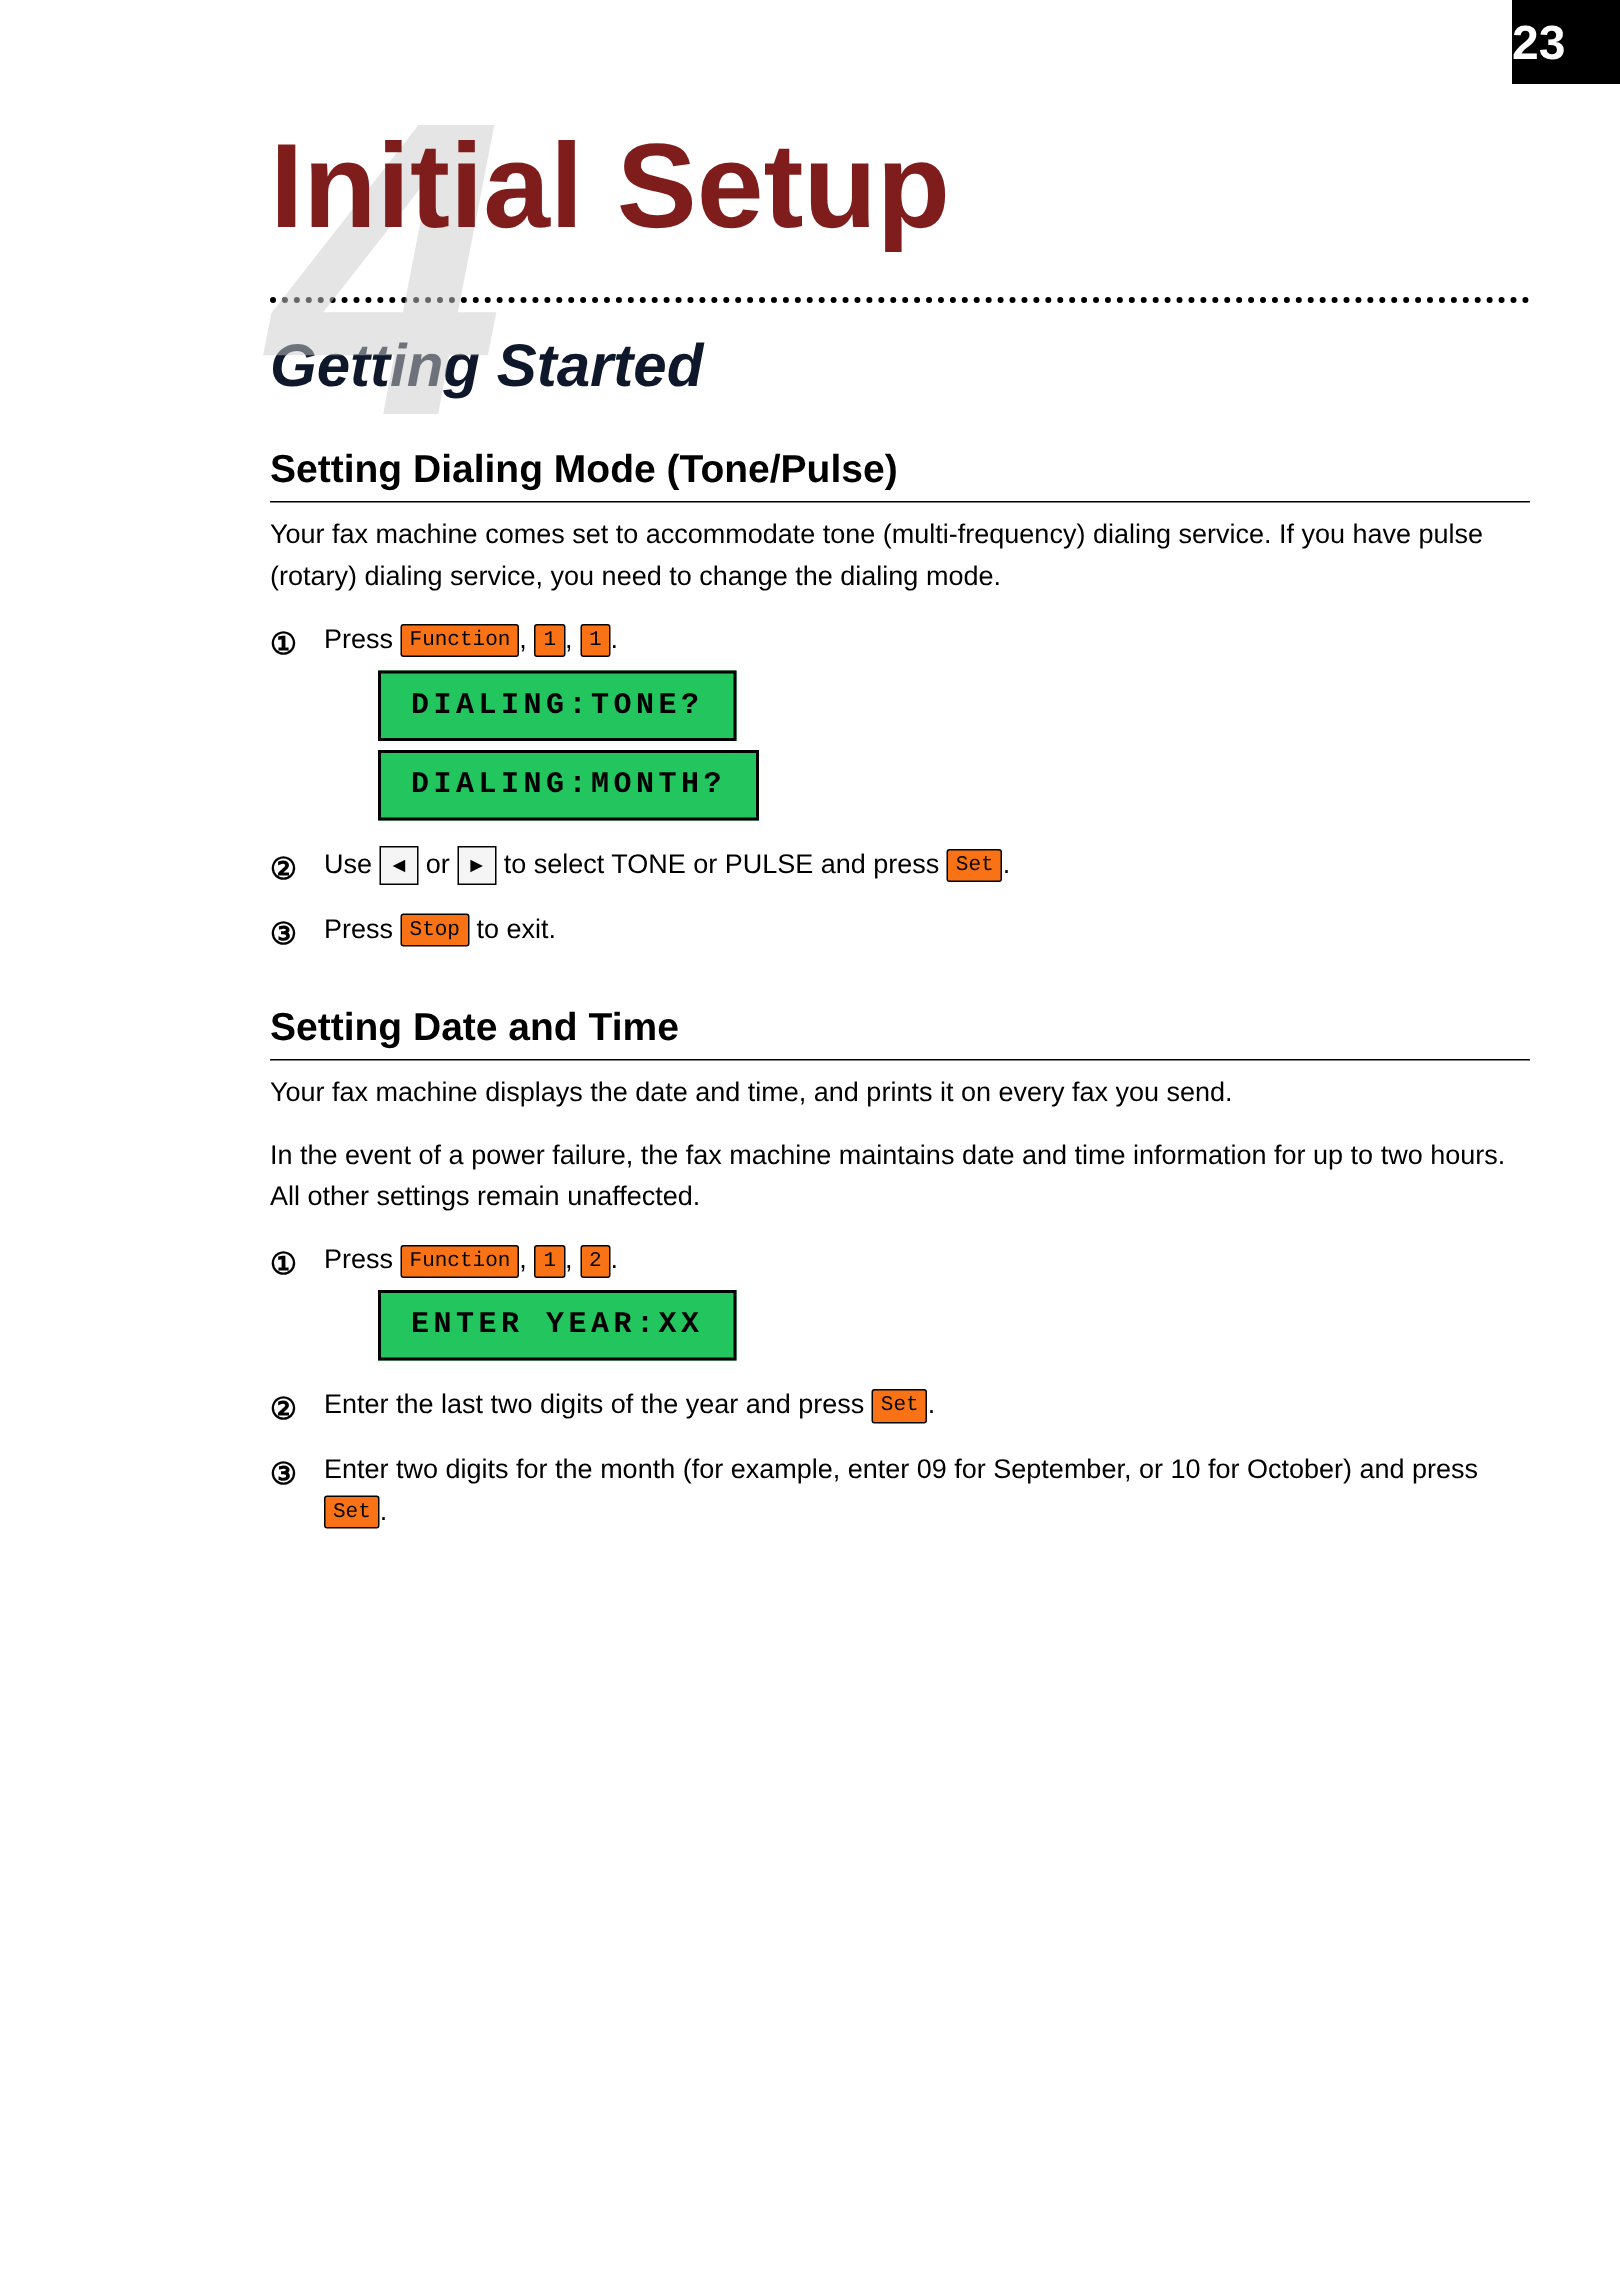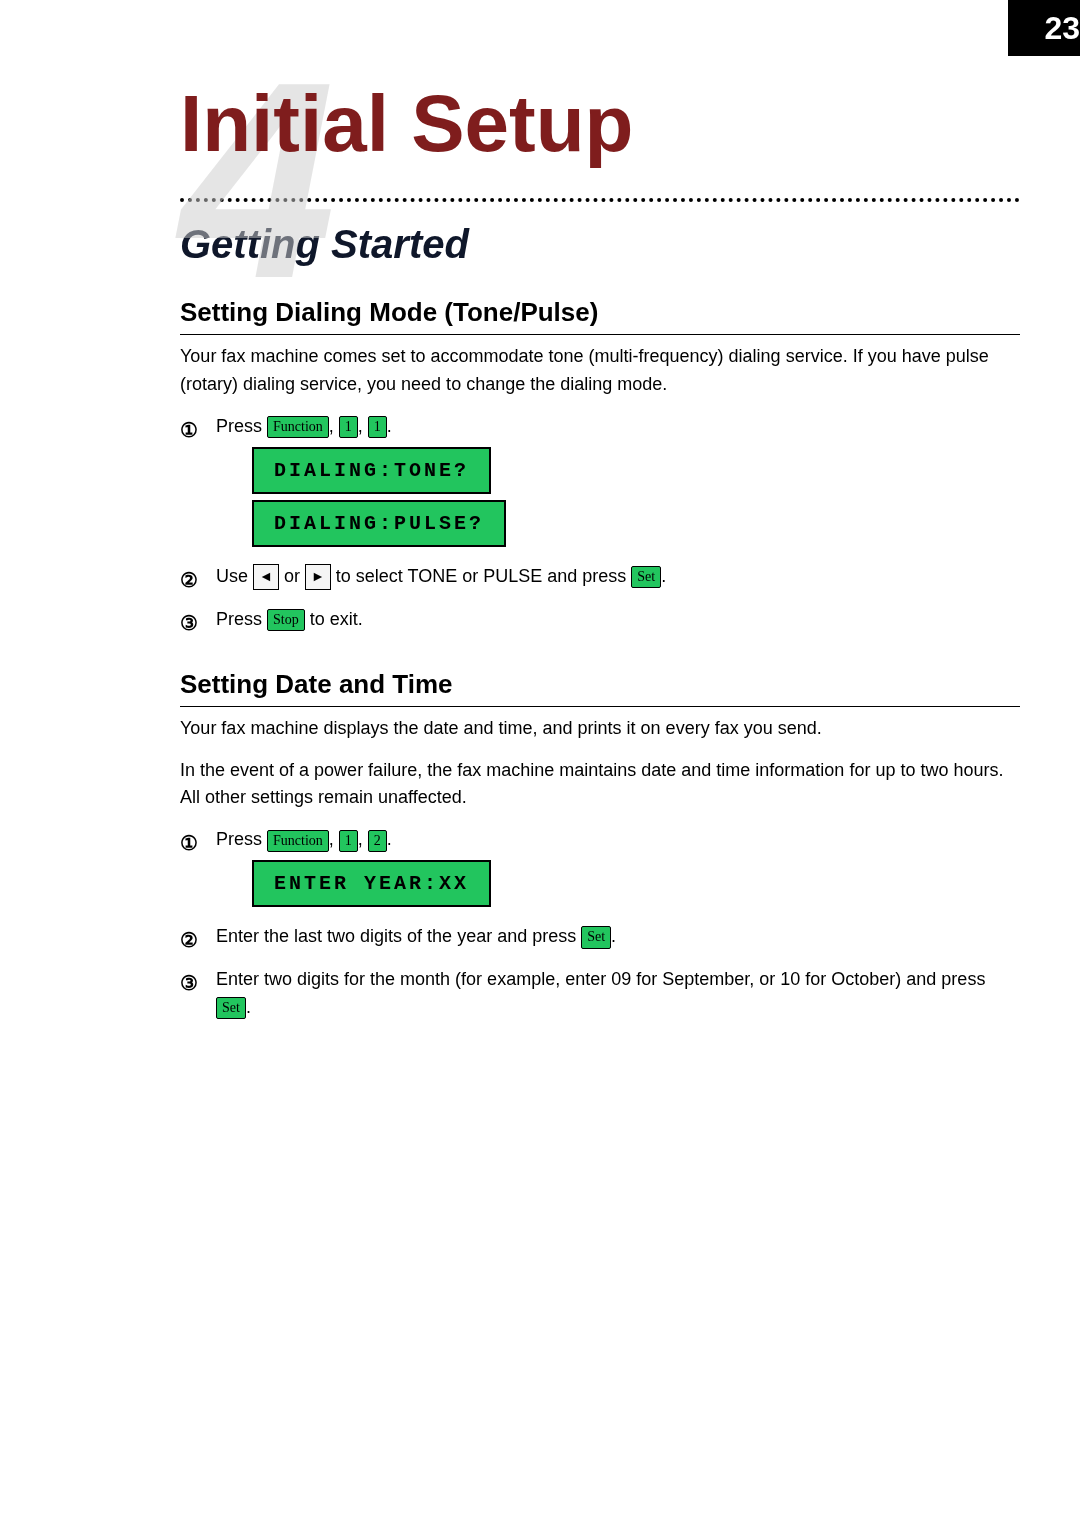--- a/index.html
+++ b/index.html
@@ -21,21 +21,21 @@
     .page-number-badge {
       position: absolute;
       top: 0;
       right: 0;
       width: 72px;
       height: 56px;
       background: #000000;
       color: #ffffff;
       display: flex;
       align-items: center;
-      justify-content: flex-end;
+      justify-content: flex-start;
       font-size: 32px;
       font-weight: bold;
     }
 
     
     .chapter-bg-number {
       position: absolute;
       top: 40px;
       left: 180px;
       font-size: 280px;
@@ -129,22 +129,22 @@
     .step-content {
       flex: 1;
     }
 
     
     .key-btn {
       display: inline-block;
       border: 1.5px solid #000;
       padding: 1px 5px;
       font-size: 14px;
-      font-family: Liberation Serif, serif;
-      background: #22c55e;
+      font-family: Liberation Mono, monospace;
+      background: #f97316;
       border-radius: 2px;
       vertical-align: middle;
       line-height: 1.3;
     }
 
     
     .lcd-display {
       display: block;
       background: #22c55e;
       border: 2px solid #000000;
@@ -209,21 +209,21 @@
 
       <li class="step-item">
         <span class="step-number">①</span>
         <span class="step-content">
           <span>Press </span>
           <span class="key-btn">Function</span>,
           <span class="key-btn">1</span>,
           <span class="key-btn">1</span>.
           <br>
           <span class="lcd-display">DIALING:TONE?</span>
-          <span class="lcd-display">DIALING:PULSE?</span>
+          <span class="lcd-display">DIALING:MONTH?</span>
         </span>
       </li>
 
       <li class="step-item">
         <span class="step-number">②</span>
         <span class="step-content">
           Use <span class="arrow-left">◄</span>
           or <span class="arrow-right">►</span>
           to select TONE or PULSE and press <span class="key-btn">Set</span>.
         </span>

